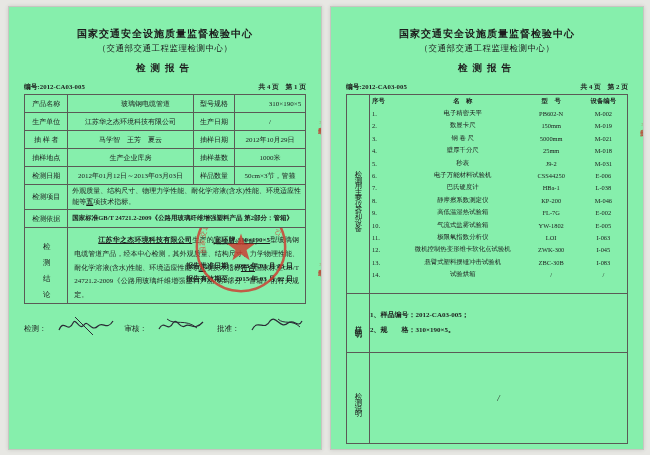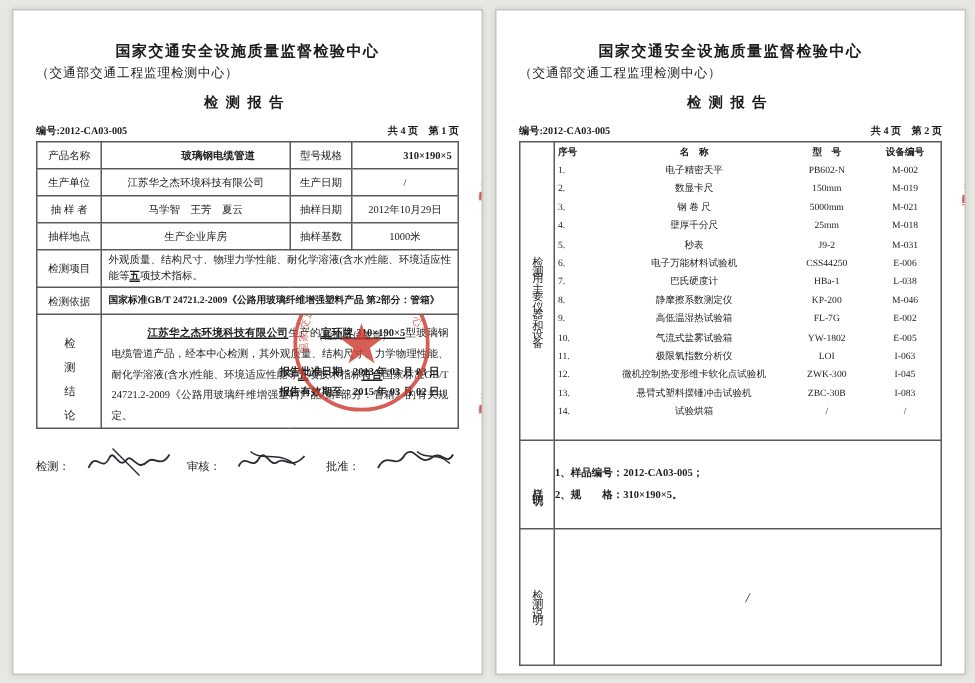--- a/index.html
+++ b/index.html
@@ -4,54 +4,54 @@
 <style>
   html,body{margin:0;padding:0;}
   body{
     width:650px;height:455px;position:relative;overflow:hidden;
     background:#e7e7e3;
     font-family:"Liberation Serif","DejaVu Serif",serif;
     color:#1c1c1c;
   }
   .page{
     position:absolute;top:6px;width:312px;height:442px;
-    background:#ffffff;border:1px solid #c6c6c0;
+    background:#86efac;border:1px solid #c6c6c0;
     box-shadow:0 0 4px rgba(0,0,0,.12);
     overflow:hidden;
   }
   #left-page{left:8px;}
   #right-page{left:330px;}
   .page-inner{padding:20px 15px 0 15px;position:relative;}
   .org-title{text-align:center;font-weight:bold;font-size:10px;letter-spacing:1px;}
-  .org-sub{text-align:left;font-size:8.5px;margin-top:2px;letter-spacing:.5px;}
+  .org-sub{text-align:center;font-size:8.5px;margin-top:2px;letter-spacing:.5px;}
   .doc-title{text-align:center;font-size:9.5px;font-weight:bold;letter-spacing:5px;margin-top:7px;}
   .meta-row{display:flex;justify-content:space-between;font-size:6.8px;font-weight:bold;margin-top:7px;margin-bottom:2px;}
   table{border-collapse:collapse;width:100%;table-layout:fixed;}
   td{border:1px solid #5a5a56;font-size:7px;text-align:center;padding:1px 2px;vertical-align:middle;overflow:hidden;}
   .info-table td{height:15px;}
   .c-lab{width:18%;}
   .c-v1{width:45%;}
   .c-l2{width:17%;}
   .c-v2{width:20%;}
-  .bold{font-weight:bold;padding-left:32px;}
+  .bold{font-weight:normal;padding-left:32px;}
   .left-al{text-align:left;padding-left:4px;}
   .proj-cell{line-height:1.6;}
   .basis-cell{font-weight:bold;font-size:6.5px;}
   .vlabel{
     writing-mode:vertical-lr;text-orientation:upright;
     text-align:center;font-size:7.5px;
   }
   .concl-lab{letter-spacing:16px;padding-top:6px;}
   .concl-cell{height:152px;position:relative;text-align:left;vertical-align:top;padding:6px 6px 0 6px;}
   .concl-text{font-size:7px;line-height:1.95;text-indent:24px;text-align:justify;}
   .useg{font-weight:bold;text-decoration:underline;}
   .stamp-caption{position:absolute;right:44px;bottom:56px;font-size:6.5px;color:#2a2a2a;}
   .dates{position:absolute;right:12px;bottom:16px;font-size:7px;font-weight:bold;line-height:1.9;text-align:left;}
   .stamp{position:absolute;right:16px;bottom:8px;width:96px;height:96px;opacity:.82;}
-  .sig-row{display:flex;align-items:flex-end;justify-content:space-between;gap:8px;margin-top:10px;font-size:7.5px;}
+  .sig-row{display:flex;align-items:flex-end;justify-content:flex-start;gap:8px;margin-top:10px;font-size:7.5px;}
   .sig-row .lab{padding-bottom:4px;}
   .edge-seal{
     position:absolute;color:#c23a2d;font-size:6px;line-height:1.25;
     writing-mode:vertical-lr;text-orientation:upright;opacity:.85;
     font-family:"Liberation Sans","DejaVu Sans",sans-serif;
   }
   
   .outer-table td{padding:0;}
   .vcell{width:22px;}
   .dev-lab{letter-spacing:6px;}
@@ -103,20 +103,26 @@
         <td>抽样日期</td>
         <td>2012年10月29日</td>
       </tr>
       <tr>
         <td>抽样地点</td>
         <td>生产企业库房</td>
         <td>抽样基数</td>
         <td>1000米</td>
       </tr>
       <tr>
+        <td>检测日期</td>
+        <td>2012年01月12日～2013年03月03日</td>
+        <td>样品数量</td>
+        <td>50cm×3节，管箍</td>
+      </tr>
+      <tr>
         <td>检测项目</td>
         <td colspan="3" class="left-al proj-cell">
           <span>外观质量、结构尺寸、物理力学性能、耐化学溶液(含水)性能、环境适应性能等</span><span class="useg">五</span><span>项技术指标。</span>
         </td>
       </tr>
       <tr>
         <td>检测依据</td>
         <td colspan="3" class="left-al basis-cell">国家标准GB/T 24721.2-2009《公路用玻璃纤维增强塑料产品 第2部分：管箱》</td>
       </tr>
       <tr>

